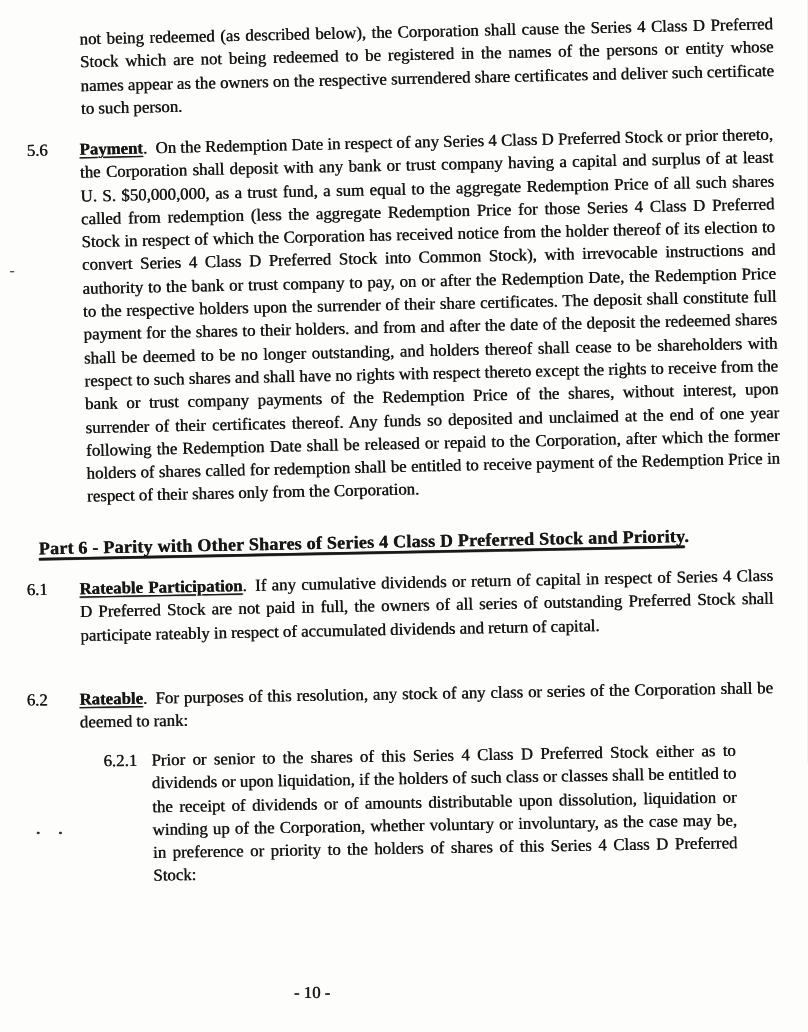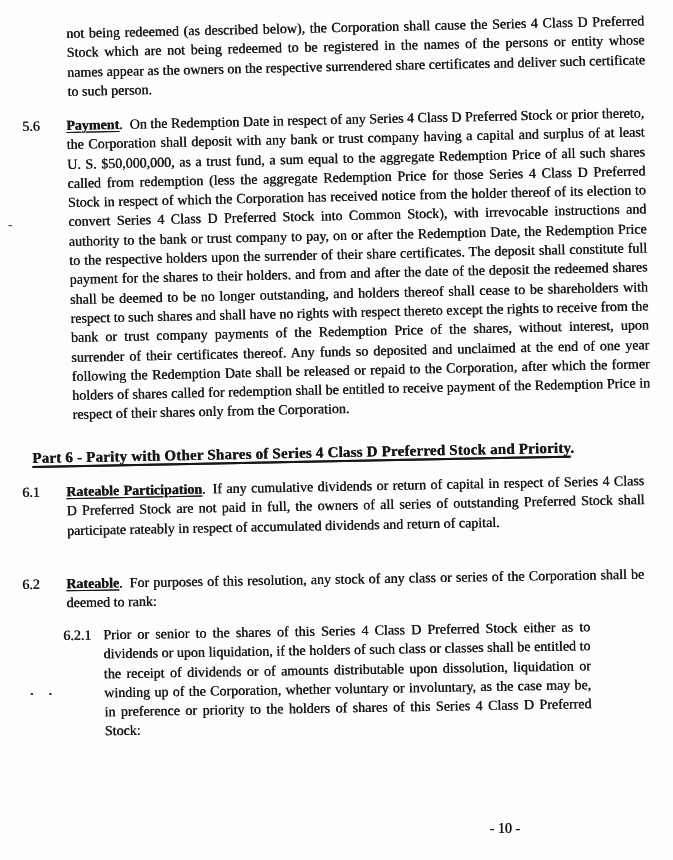--- a/index.html
+++ b/index.html
@@ -14,33 +14,33 @@
     font-size:14px;
     line-height:19.3px;
     text-shadow:0.4px 0 currentColor; 
   }
   .abs{position:absolute;}
   .tilt-a{transform:rotate(-1.25deg);transform-origin:left top;}
   .tilt-b{transform:rotate(-1.1deg);transform-origin:left top;}
   .tilt-c{transform:rotate(-0.95deg);transform-origin:left top;}
   .row{display:flex;align-items:flex-start;}
   .num{flex:none;width:44px;}
-  .num-sub{flex:none;width:40px;}
+  .num-sub{flex:none;width:40px;margin-left:23px;}
   .body-text{width:578px;text-align:justify;}
   .body-text-sub{width:487px;text-align:justify;}
   p{margin:0;}
   .sec-title{font-weight:bold;text-decoration:underline;text-decoration-thickness:1.4px;text-underline-offset:2px;}
   .sec-punct{margin-right:7px;}
   .part-heading{
     font-weight:bold;font-size:15px;letter-spacing:0.2px;
   }
   .part-heading .u{
     text-decoration:underline;text-decoration-thickness:2px;text-underline-offset:3px;
   }
-  .page-number-wrap{left:0;top:819px;width:520px;text-align:right;}
+  .page-number-wrap{left:0;top:819px;width:520px;text-align:center;}
   .artifact{color:#222;font-weight:bold;}
   .artifact-dash{left:8px;top:216px;font-size:12px;color:#555;}
   .artifact-dots{left:30px;top:681px;font-size:13px;letter-spacing:6px;color:#333;}
 </style>
 </head>
 <body>
 
 <div class="page">
 
   <div class="abs tilt-a" style="left:66px;top:24px;">

